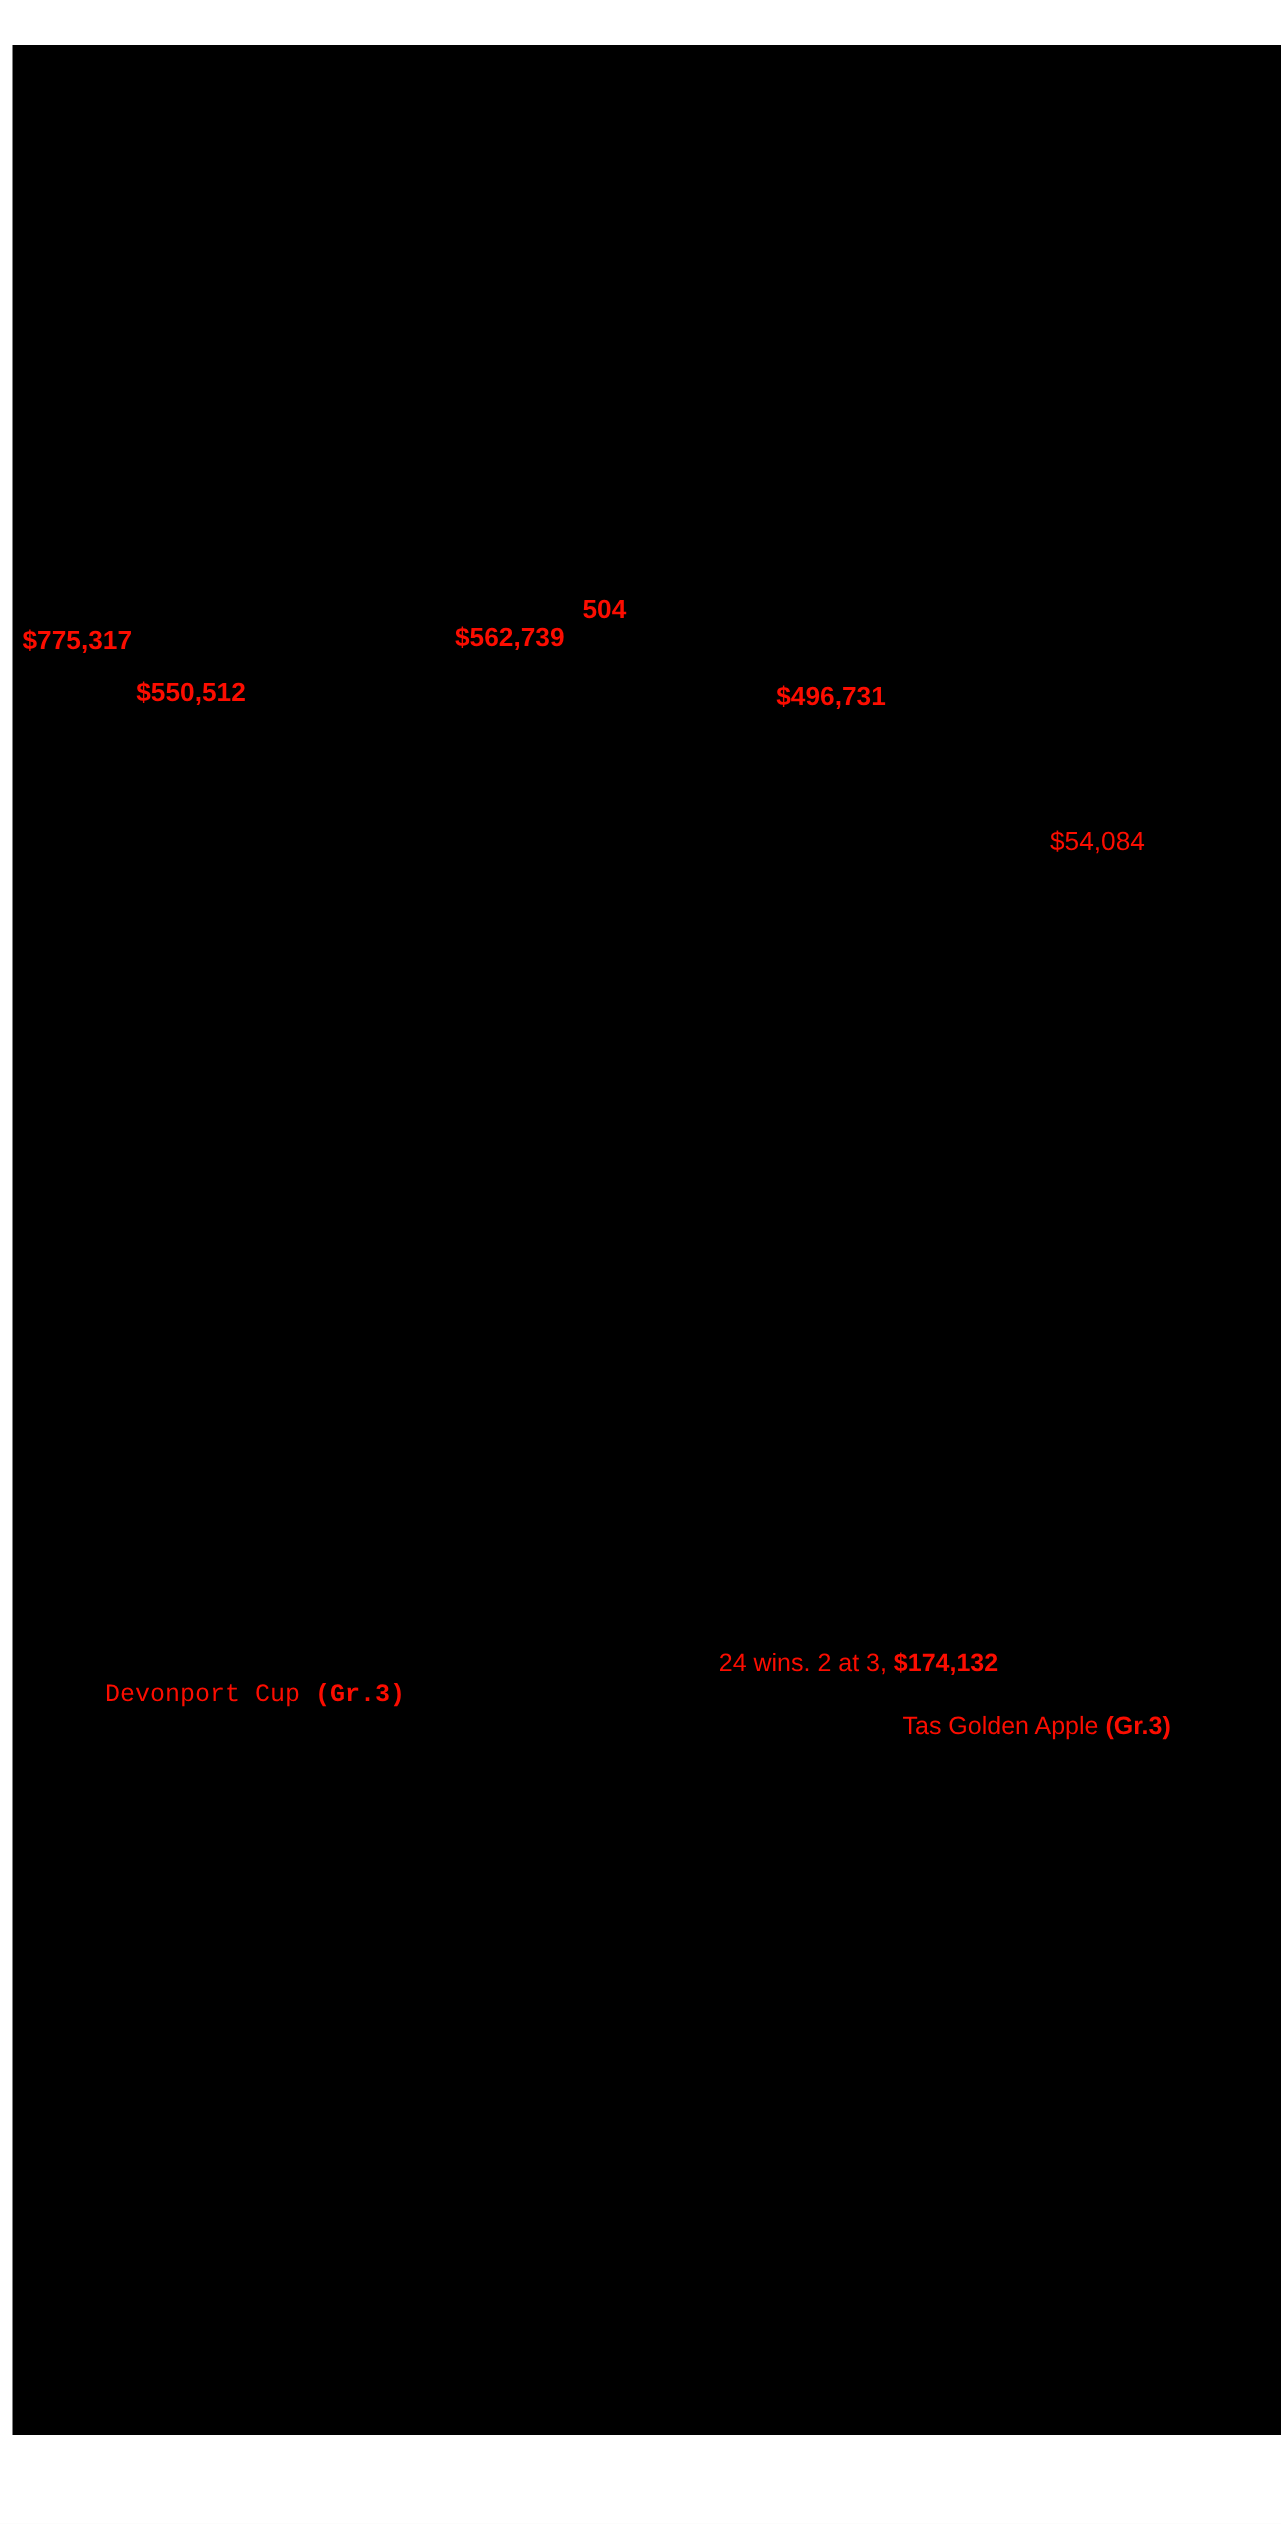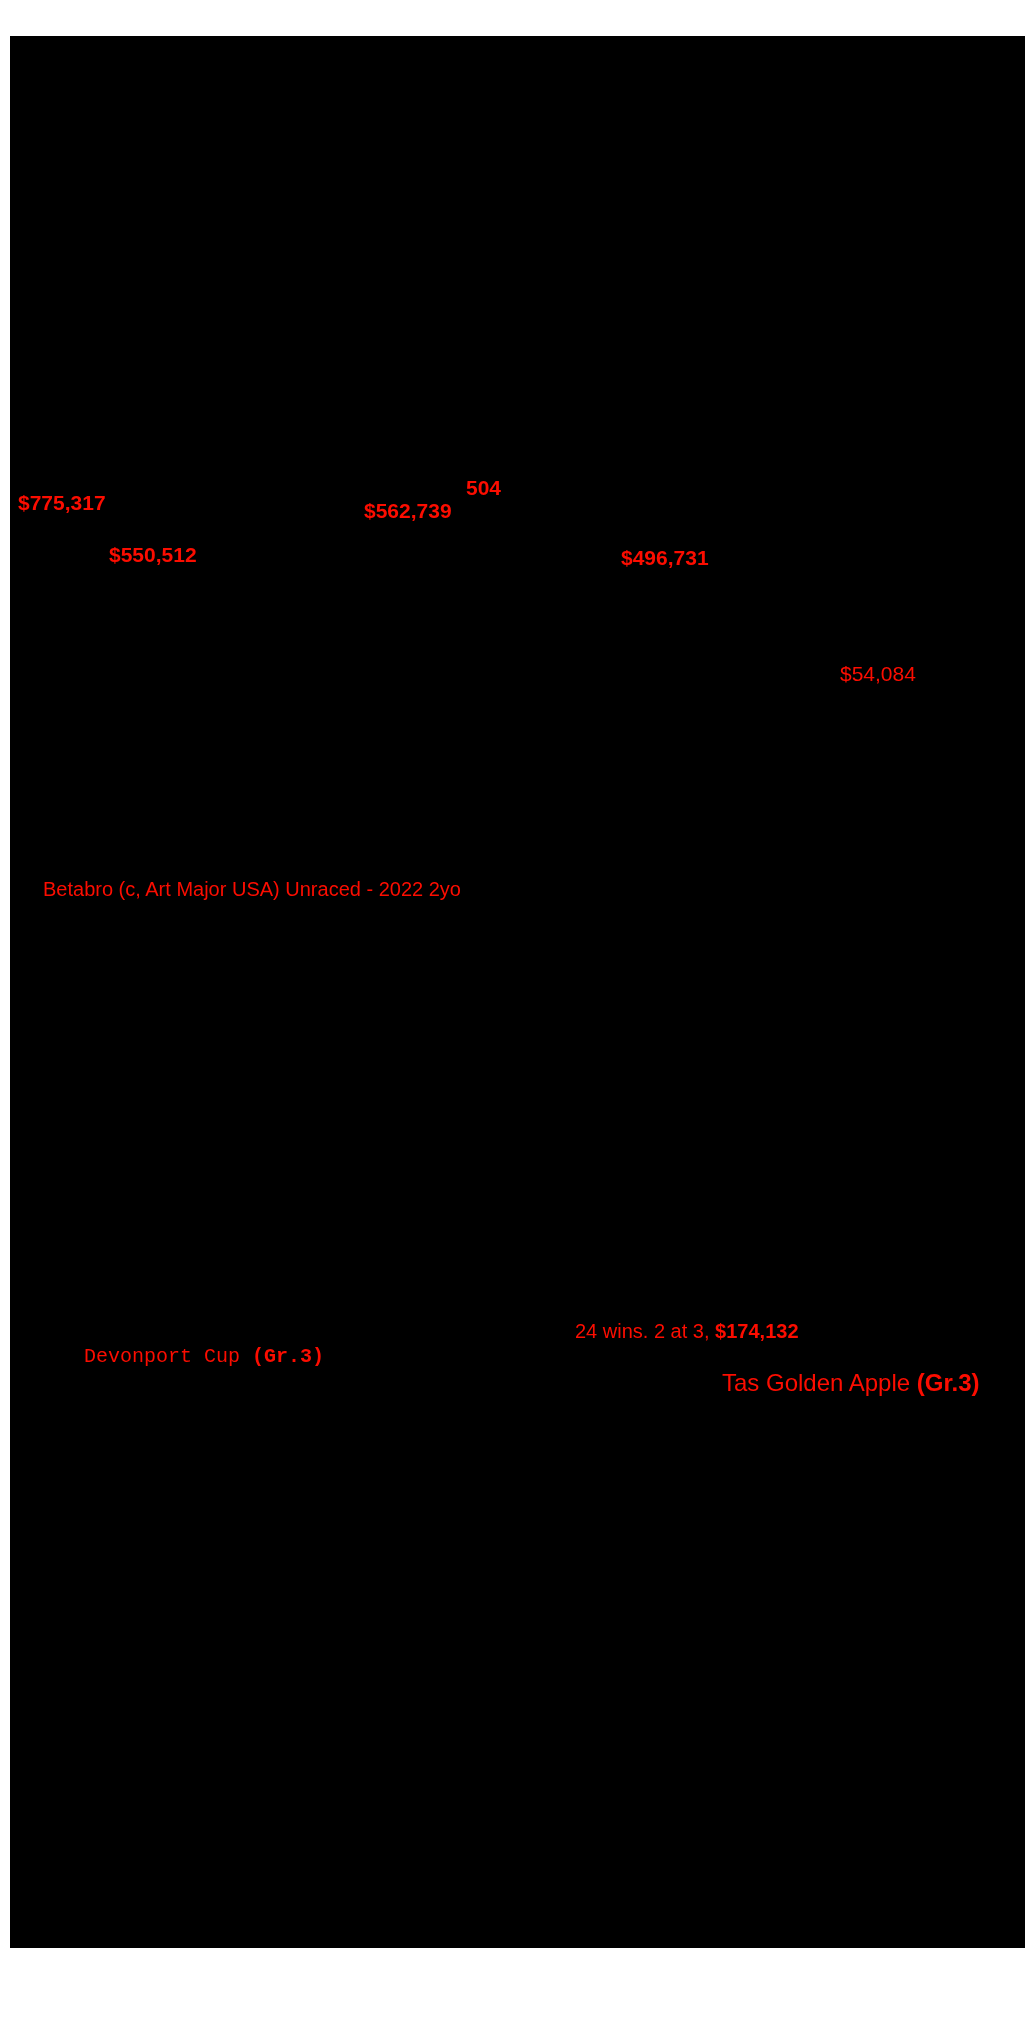--- a/index.html
+++ b/index.html
@@ -32,55 +32,54 @@
   }
   .txt {
     position: absolute;
     color: #fc0d00;
     white-space: nowrap;
     line-height: 1;
   }
   .b { font-weight: bold; }
 
   
-  #t-earn-775317 { left: 8px;  top: 456px; font-size: 21px; }
+  #t-earn-775317 { left: 8px;  top: 466px; font-size: 21px; }
   #t-earn-550512 { left: 99px; top: 508px; font-size: 21px; }
   #t-earn-562739 { left: 354px;top: 464px; font-size: 21px; }
   #t-num-444     { left: 456px;top: 441px; font-size: 21px; }
   #t-earn-496731 { left: 611px;top: 511px; font-size: 21px; }
   #t-earn-54084  { left: 830px;top: 627px; font-size: 21px; }
 
   #t-betabro     { left: 33px; top: 843px; font-size: 20px; }
 
   #t-devonport   { left: 74px; top: 1311px; font-size: 20px; font-family: Liberation Mono, monospace; }
   #t-devonport .b { font-size: 20px; }
 
   #t-wins        { left: 565px; top: 1285px; font-size: 20px; }
-  #t-tasapple    { left: 712px; top: 1335px; font-size: 24px; }
+  #t-tasapple    { left: 712px; top: 1335px; font-size: 20px; }
 </style>
 </head>
 <body>
 
 <div id="page">
 
   <div class="black-panel">
 
     <span class="txt b" id="t-earn-775317">$775,317</span>
 
     <span class="txt b" id="t-earn-550512">$550,512</span>
 
     <span class="txt b" id="t-earn-562739">$562,739</span>
 
     <span class="txt b" id="t-num-444">504</span>
 
     <span class="txt b" id="t-earn-496731">$496,731</span>
 
     <span class="txt" id="t-earn-54084">$54,084</span>
 
-    <span class="txt" id="t-betabro">Betabro (c, Art Major USA) Unraced - 2022 2yo</span>
 
     <span class="txt" id="t-devonport">
       <span>Devonport  Cup</span>
       <span class="b">(Gr.3)</span>
     </span>
 
     <span class="txt" id="t-wins">
       <span>24  wins.  2  at  3,</span>
       <span class="b">$174,132</span>
     </span>

